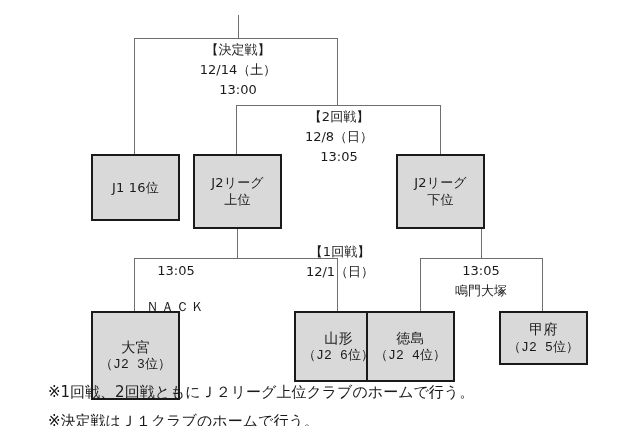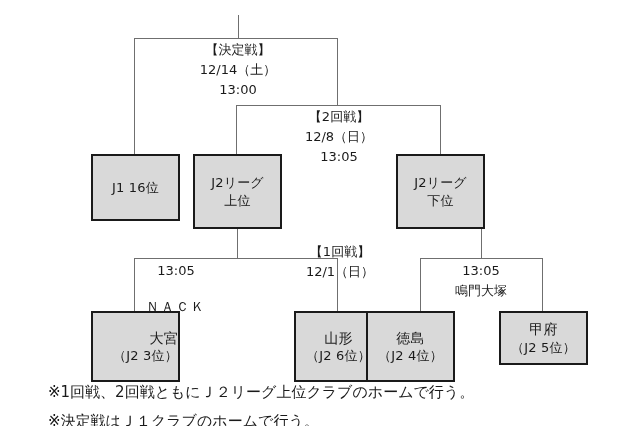--- a/index.html
+++ b/index.html
@@ -38,21 +38,21 @@
     display: flex;
     flex-direction: column;
     align-items: center;
     justify-content: center;
     text-align: center;
     line-height: 1.32;
     font-size: 13px;
     letter-spacing: 0.2px;
   }
   .box .l1 { display: block; }
-  .box .l2 { display: block; }
+  .box .l2 { display: block; font-family: Liberation Mono, monospace; }
   .team .l1 { font-size: 14px; }
   .team .l2 { font-size: 13px; }
 
   
   .label {
     position: absolute;
     text-align: center;
     line-height: 1.55;
     font-size: 13px;
     white-space: nowrap;
@@ -142,21 +142,21 @@
   <div class="box seed" style="left:193px; top:154px; width:89px; height:75px;">
     <span class="l1">J2リーグ</span>
     <span class="l2">上位</span>
   </div>
 
   <div class="box seed" style="left:396px; top:154px; width:89px; height:75px;">
     <span class="l1">J2リーグ</span>
     <span class="l2">下位</span>
   </div>
 
-  <div class="box team" style="left:91px; top:311px; width:89px; height:71px;align-items:flex-end;">
+  <div class="box team" style="left:91px; top:311px; width:89px; height:89px;">
     <span class="l1">大宮</span>
     <span class="l2">（J2 3位）</span>
   </div>
 
   <div class="box team" style="left:294px; top:311px; width:89px; height:71px;">
     <span class="l1">山形</span>
     <span class="l2">（J2 6位）</span>
   </div>
 
   <div class="box team" style="left:366px; top:311px; width:89px; height:71px;">

